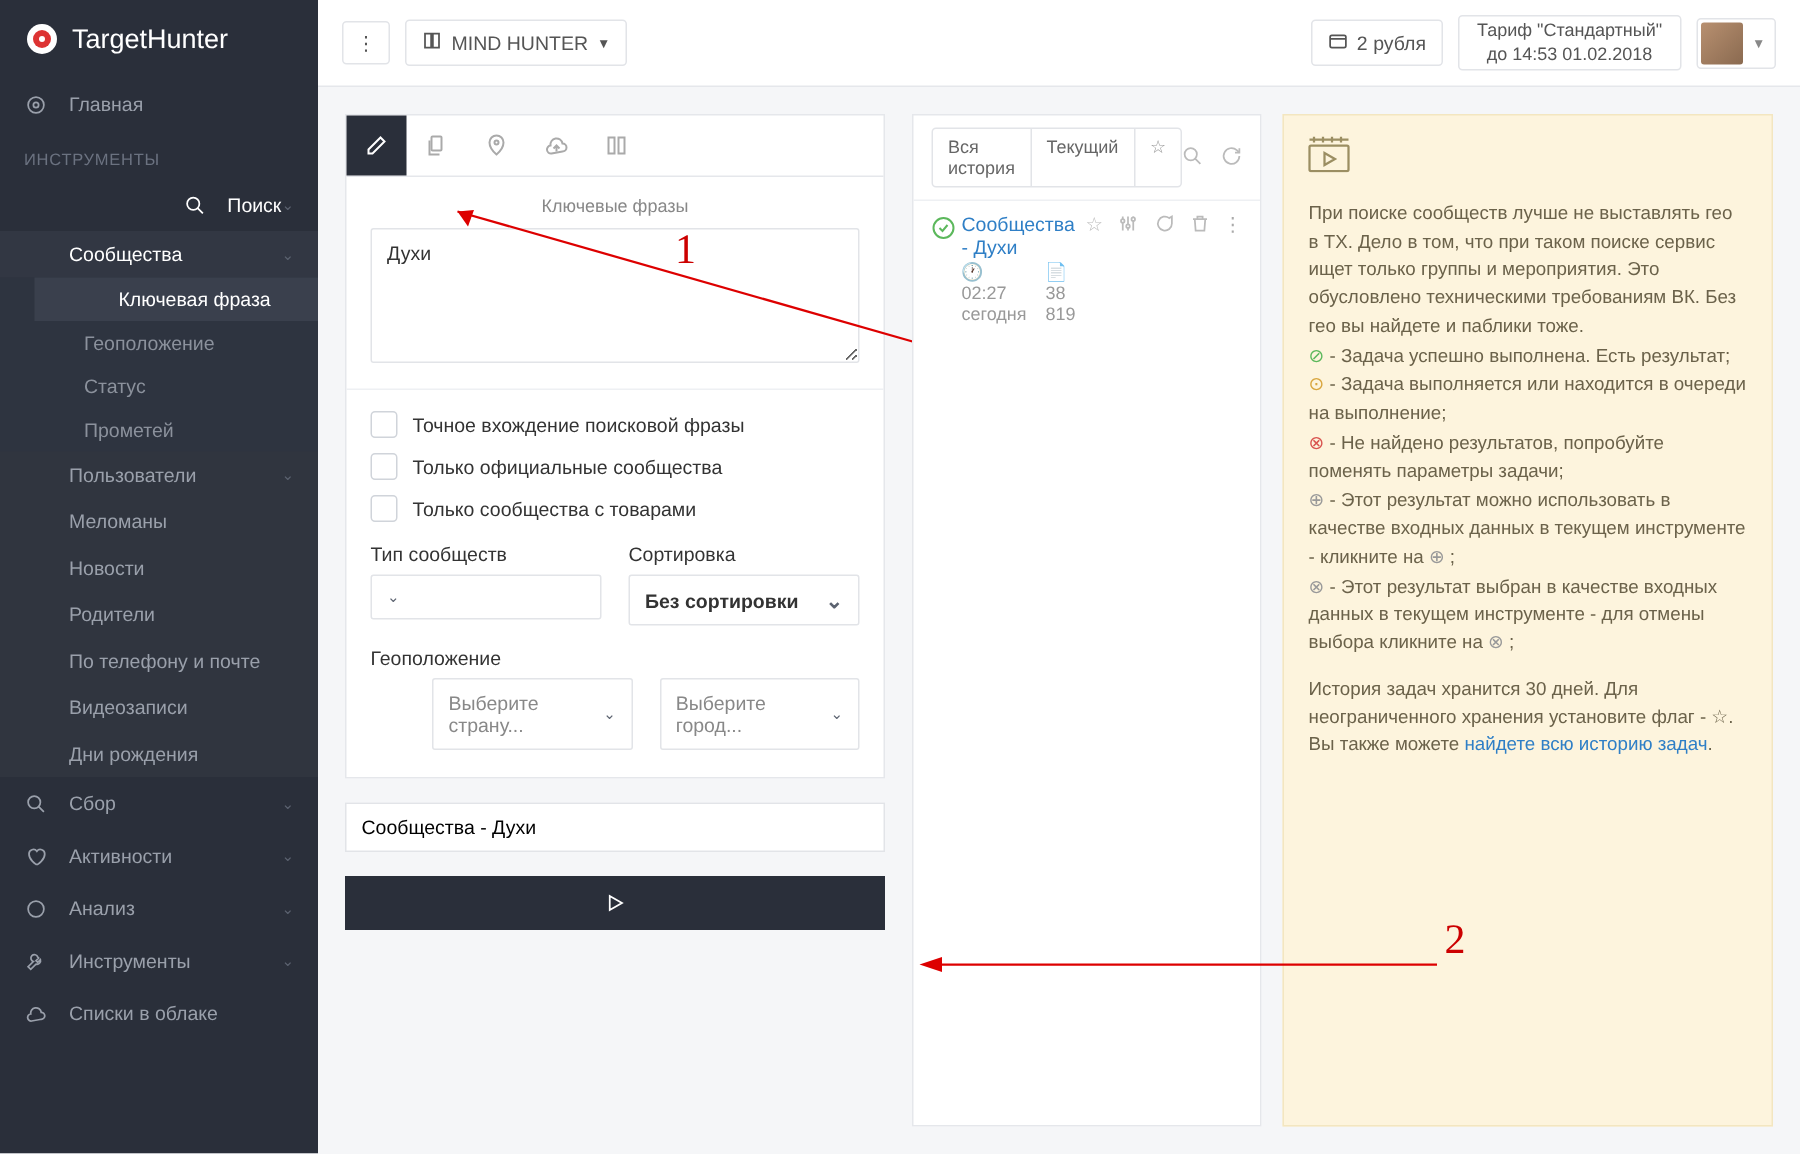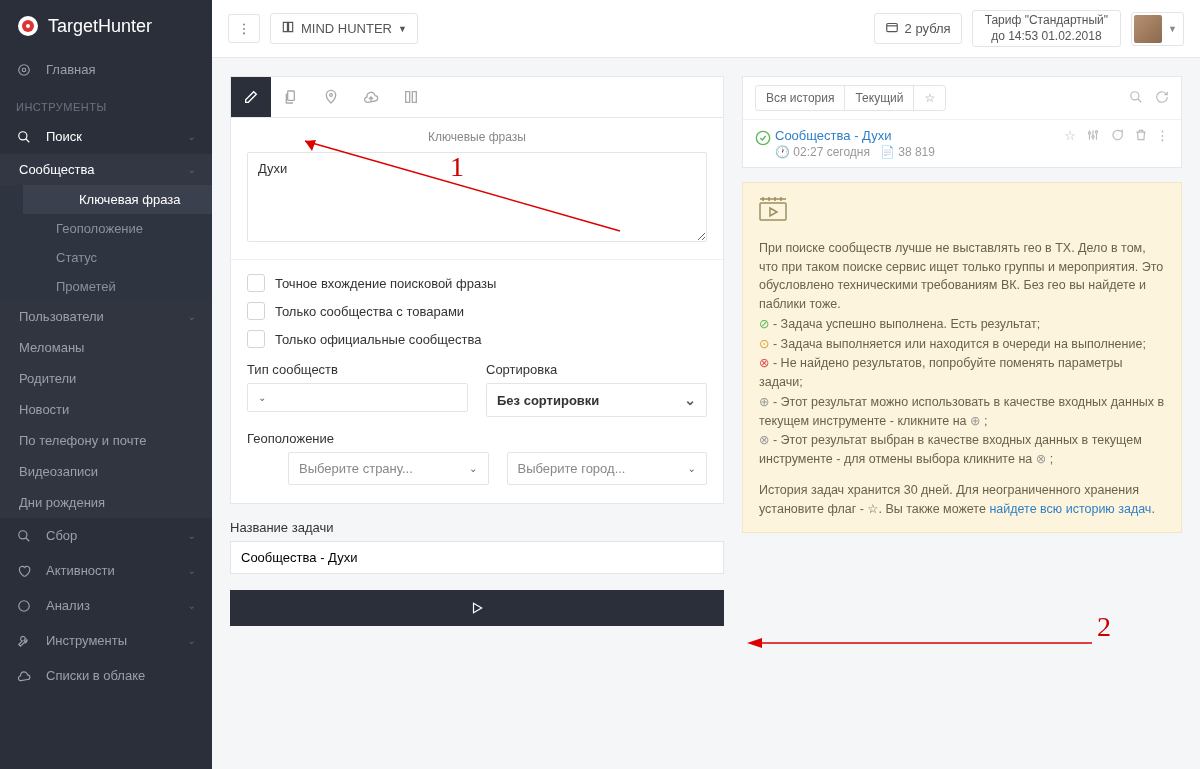--- a/index.html
+++ b/index.html
@@ -9,45 +9,45 @@
   
   .sidebar { width: 212px; background: #2a2f3a; color: #c8ccd4; display: flex; flex-direction: column; }
   .logo { display: flex; align-items: center; padding: 14px 18px 14px 16px; color: #fff; font-size: 18px; font-weight: 300; }
   .logo svg { margin-right: 8px; }
   .logo .bold { font-weight: 400; }
   .side-item { display: flex; align-items: center; padding: 10px 16px; color: #9aa0ab; cursor: pointer; }
   .side-item .ic { width: 16px; margin-right: 14px; display:flex; align-items:center; justify-content:center;}
   .side-section { font-size: 11px; letter-spacing: 0.5px; color: #6b7280; padding: 14px 16px 6px; }
   .side-item.has-sub { justify-content: space-between; }
   .side-item.has-sub .left { display:flex; align-items:center;}
-  .side-item.active { color: #fff; }
+  .side-item.active { color: #fff; justify-content: flex-end; }
   .sub-item { padding: 8px 16px 8px 46px; color: #9aa0ab; cursor: pointer; font-size: 13px; }
   .sub-item.active { color: #fff; background: #323743; }
   .sub-group { background: #30353f; }
-  .sub-group .sub-item { padding-left: 19px; }
+  .sub-group .sub-item { padding-left: 46px; }
   .sub-sub { background: #2e3440; }
   .sub-sub .sub-item { padding: 7px 16px 7px 56px; color: #8b919c; }
   .sub-sub .sub-item.active { color: #fff; background:#3a404d;margin-left:23px; }
   .chev { font-size: 10px; color: #5c6370;}
 
   
   .main { flex: 1; display: flex; flex-direction: column; }
   .topbar { display: flex; align-items: center; padding: 10px 16px; background: #fff; border-bottom: 1px solid #e5e7eb; }
   .tb-btn { border: 1px solid #e2e4e8; background: #fff; padding: 6px 10px; border-radius: 3px; display:flex; align-items:center; cursor:pointer; color:#555; font-size:13px;}
   .tb-btn .ic { margin-right: 6px; }
   .tb-btn.more { width: 32px; justify-content:center; margin-right:10px;}
   .tb-btn.mind { margin-right: auto; }
   .tarif { text-align:center; font-size:12px; padding: 2px 12px; border:1px solid #e2e4e8; border-radius:3px; margin-left:10px; color:#555; line-height:1.3; }
   .avatar-box { display:flex; align-items:center; margin-left:10px; border:1px solid #e2e4e8; padding:2px 6px 2px 2px; border-radius:3px; cursor:pointer;}
   .avatar { width:28px; height:28px; background:linear-gradient(135deg,#b89070,#8a6a50); border-radius:2px; margin-right:6px;}
 
   .content { flex:1; display:flex; padding:18px; gap:18px; overflow:auto;}
   .panel { background:#fff; border:1px solid #e5e7eb; }
-  .left-col { width: 494px; display:flex; flex-direction:column; gap:16px;}
-  .right-col { flex:1; display:flex; flex-direction:column; gap:14px;}
+  .left-col { width: 360px; display:flex; flex-direction:column; gap:16px;}
+  .right-col { flex:1; display:flex; flex-direction:row; gap:14px;}
 
   .tabstrip { display:flex; border-bottom:1px solid #e5e7eb;}
   .tabstrip .tab { width:40px; height:40px; display:flex; align-items:center; justify-content:center; cursor:pointer; color:#aaa;}
   .tabstrip .tab.active { background:#2a2f3a; color:#fff;}
   .form-body { padding: 12px 16px 18px; }
   .form-title { text-align:center; color:#888; font-size:12px; margin-bottom:8px;}
   textarea.key { width:100%; height:90px; border:1px solid #e2e4e8; border-radius:2px; padding:8px 10px; font-family:inherit; font-size:13px; resize:vertical; color:#333;}
   hr.div { border:none; border-top:1px solid #eef0f3; margin:14px -16px;}
   .check-row { display:flex; align-items:center; margin:10px 0; color:#333; font-size:13px;}
   .check-row .box { width:18px; height:18px; border:1px solid #d0d4da; border-radius:3px; margin-right:10px; cursor:pointer;}
@@ -139,22 +139,22 @@
         <div class="sub-item active">Ключевая фраза</div>
         <div class="sub-item">Геоположение</div>
         <div class="sub-item">Статус</div>
         <div class="sub-item">Прометей</div>
       </div>
       <div class="sub-item has-sub" style="display:flex;justify-content:space-between;align-items:center;padding-right:16px;">
         <span>Пользователи</span>
           <span class="chev">⌄</span>
       </div>
       <div class="sub-item">Меломаны</div>
+      <div class="sub-item">Новости</div>
       <div class="sub-item">Родители</div>
-      <div class="sub-item">Новости</div>
       <div class="sub-item">По телефону и почте</div>
       <div class="sub-item">Видеозаписи</div>
       <div class="sub-item">Дни рождения</div>
     </div>
     <div class="side-item has-sub">
       <span class="left">
           <span class="ic">
             <svg width="14" height="14" viewBox="0 0 24 24" fill="none" stroke="currentColor" stroke-width="2">
               <circle cx="10" cy="10" r="7"></circle>
               <path d="M15 15l6 6"></path>
@@ -270,25 +270,25 @@
           <div class="form-body">
             <div class="form-title">Ключевые фразы</div>
             <textarea class="key" style="">Духи</textarea>
             <hr class="div">
             <div class="check-row">
                 <span class="box"></span>
                 <span>Точное вхождение поисковой фразы</span>
               </div>
             <div class="check-row">
                 <span class="box"></span>
-                <span>Только сообщества с товарами</span>
+                <span>Только официальные сообщества</span>
               </div>
             <div class="check-row">
                 <span class="box"></span>
-                <span>Только официальные сообщества</span>
+                <span>Только сообщества с товарами</span>
               </div>
             <div class="form-row">
               <div class="form-field">
                 <label>Тип сообществ</label>
                 <div class="select">
                     <span class="chev">⌄</span>
                   </div>
               </div>
               <div class="form-field">
                 <label>Сортировка</label>
@@ -309,21 +309,20 @@
                   <div class="select" style="flex:1;">
                       <span>Выберите город...</span>
                       <span class="chev">⌄</span>
                     </div>
                 </div>
               </div>
             </div>
           </div>
         </div>
         <div class="task-name-sec">
-          <label>Название задачи</label>
           <input value="Сообщества - Духи" style="">
         </div>
         <div class="run-btn">
           <svg width="14" height="14" viewBox="0 0 24 24" fill="none" stroke="currentColor" stroke-width="2">
               <path d="M6 4l14 8-14 8z"></path>
             </svg>
         </div>
 
         <div class="anno" style="left:220px; top:75px;">
           <span class="anno-num">1</span>

